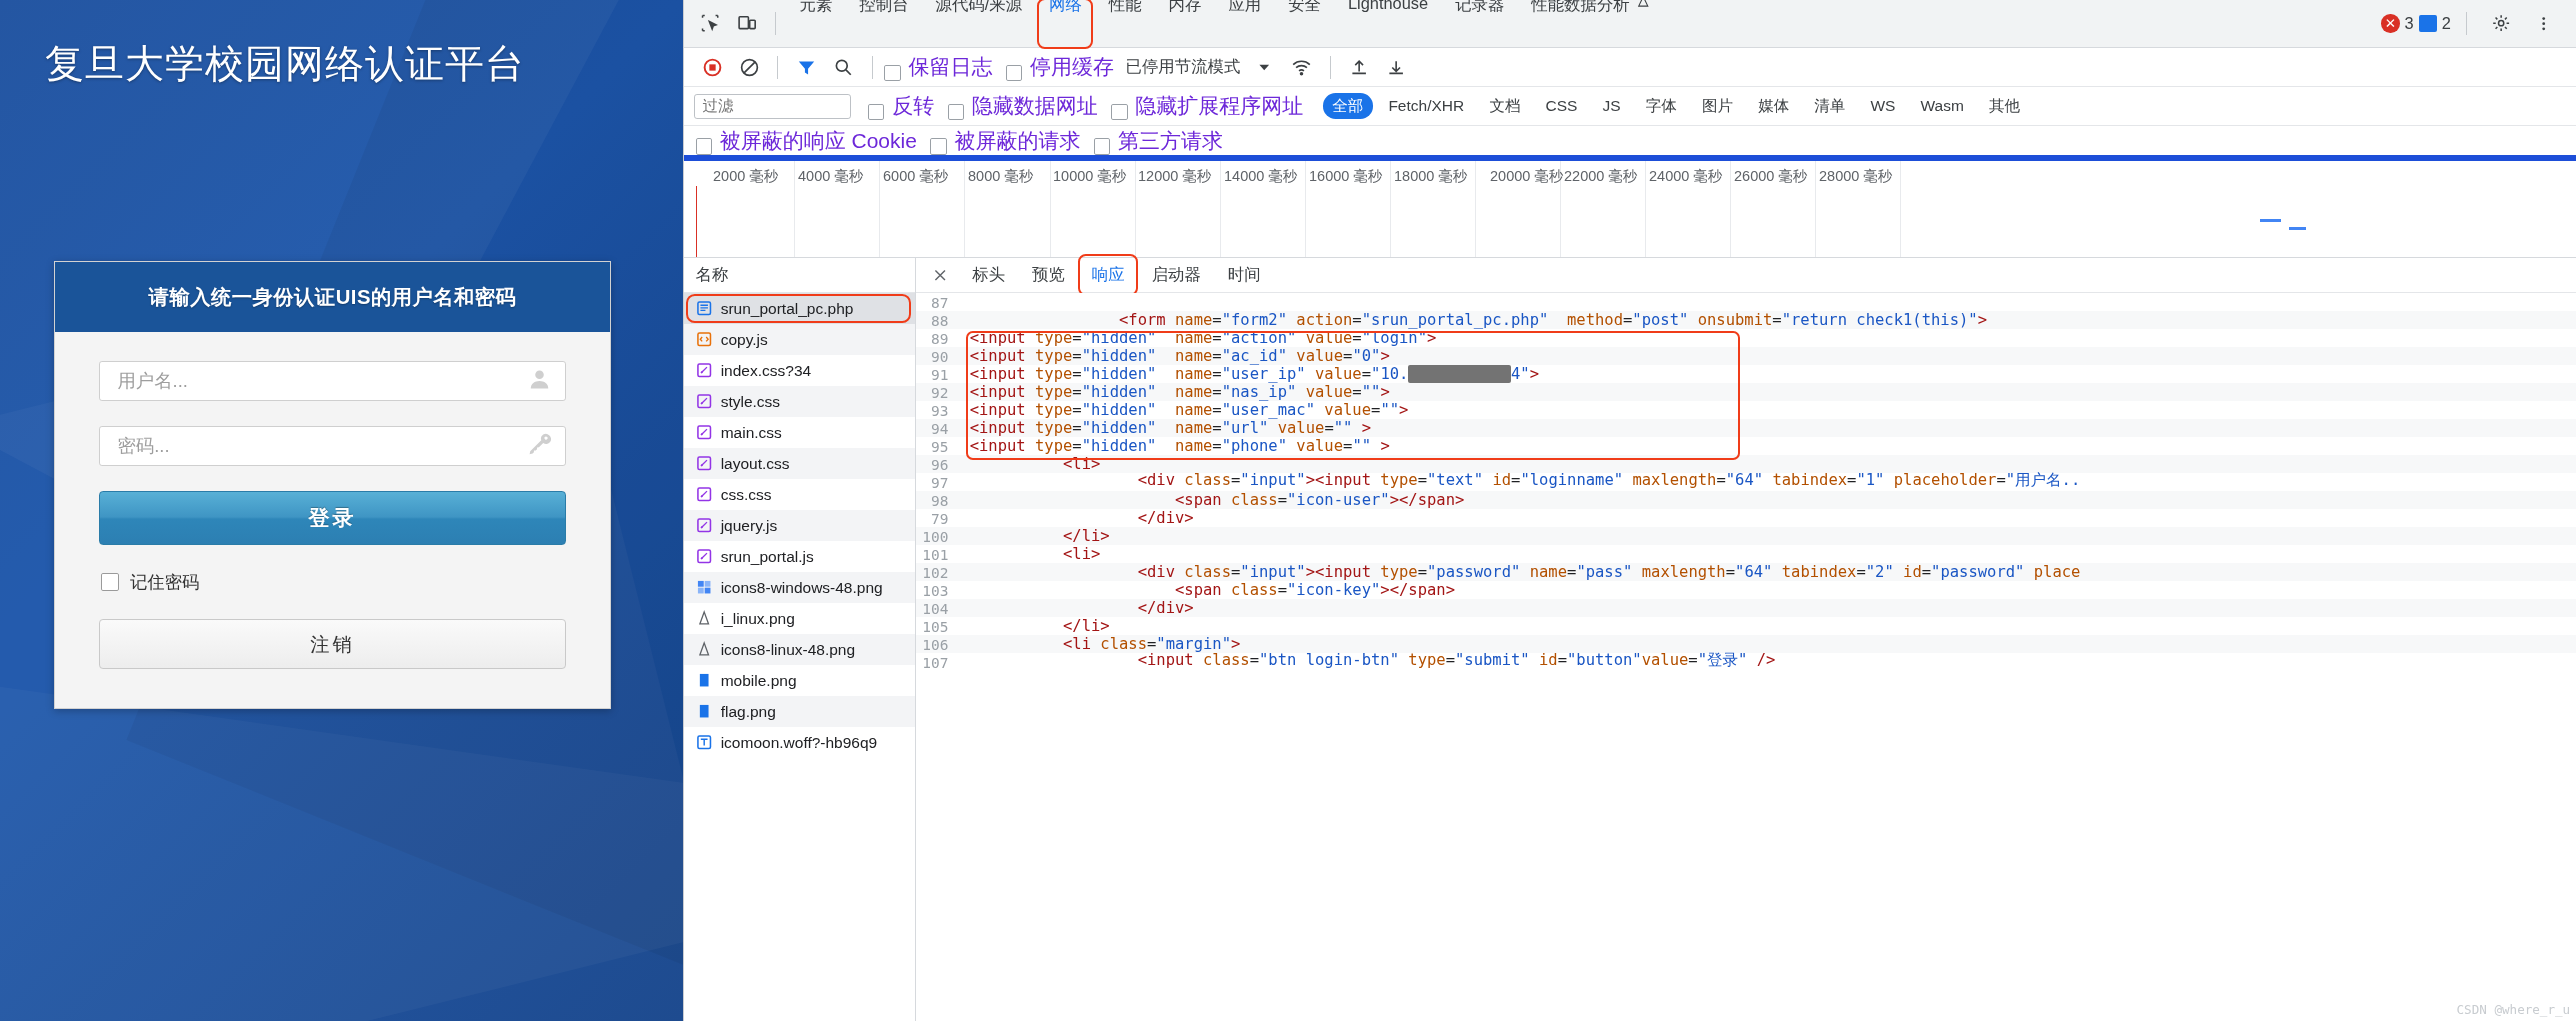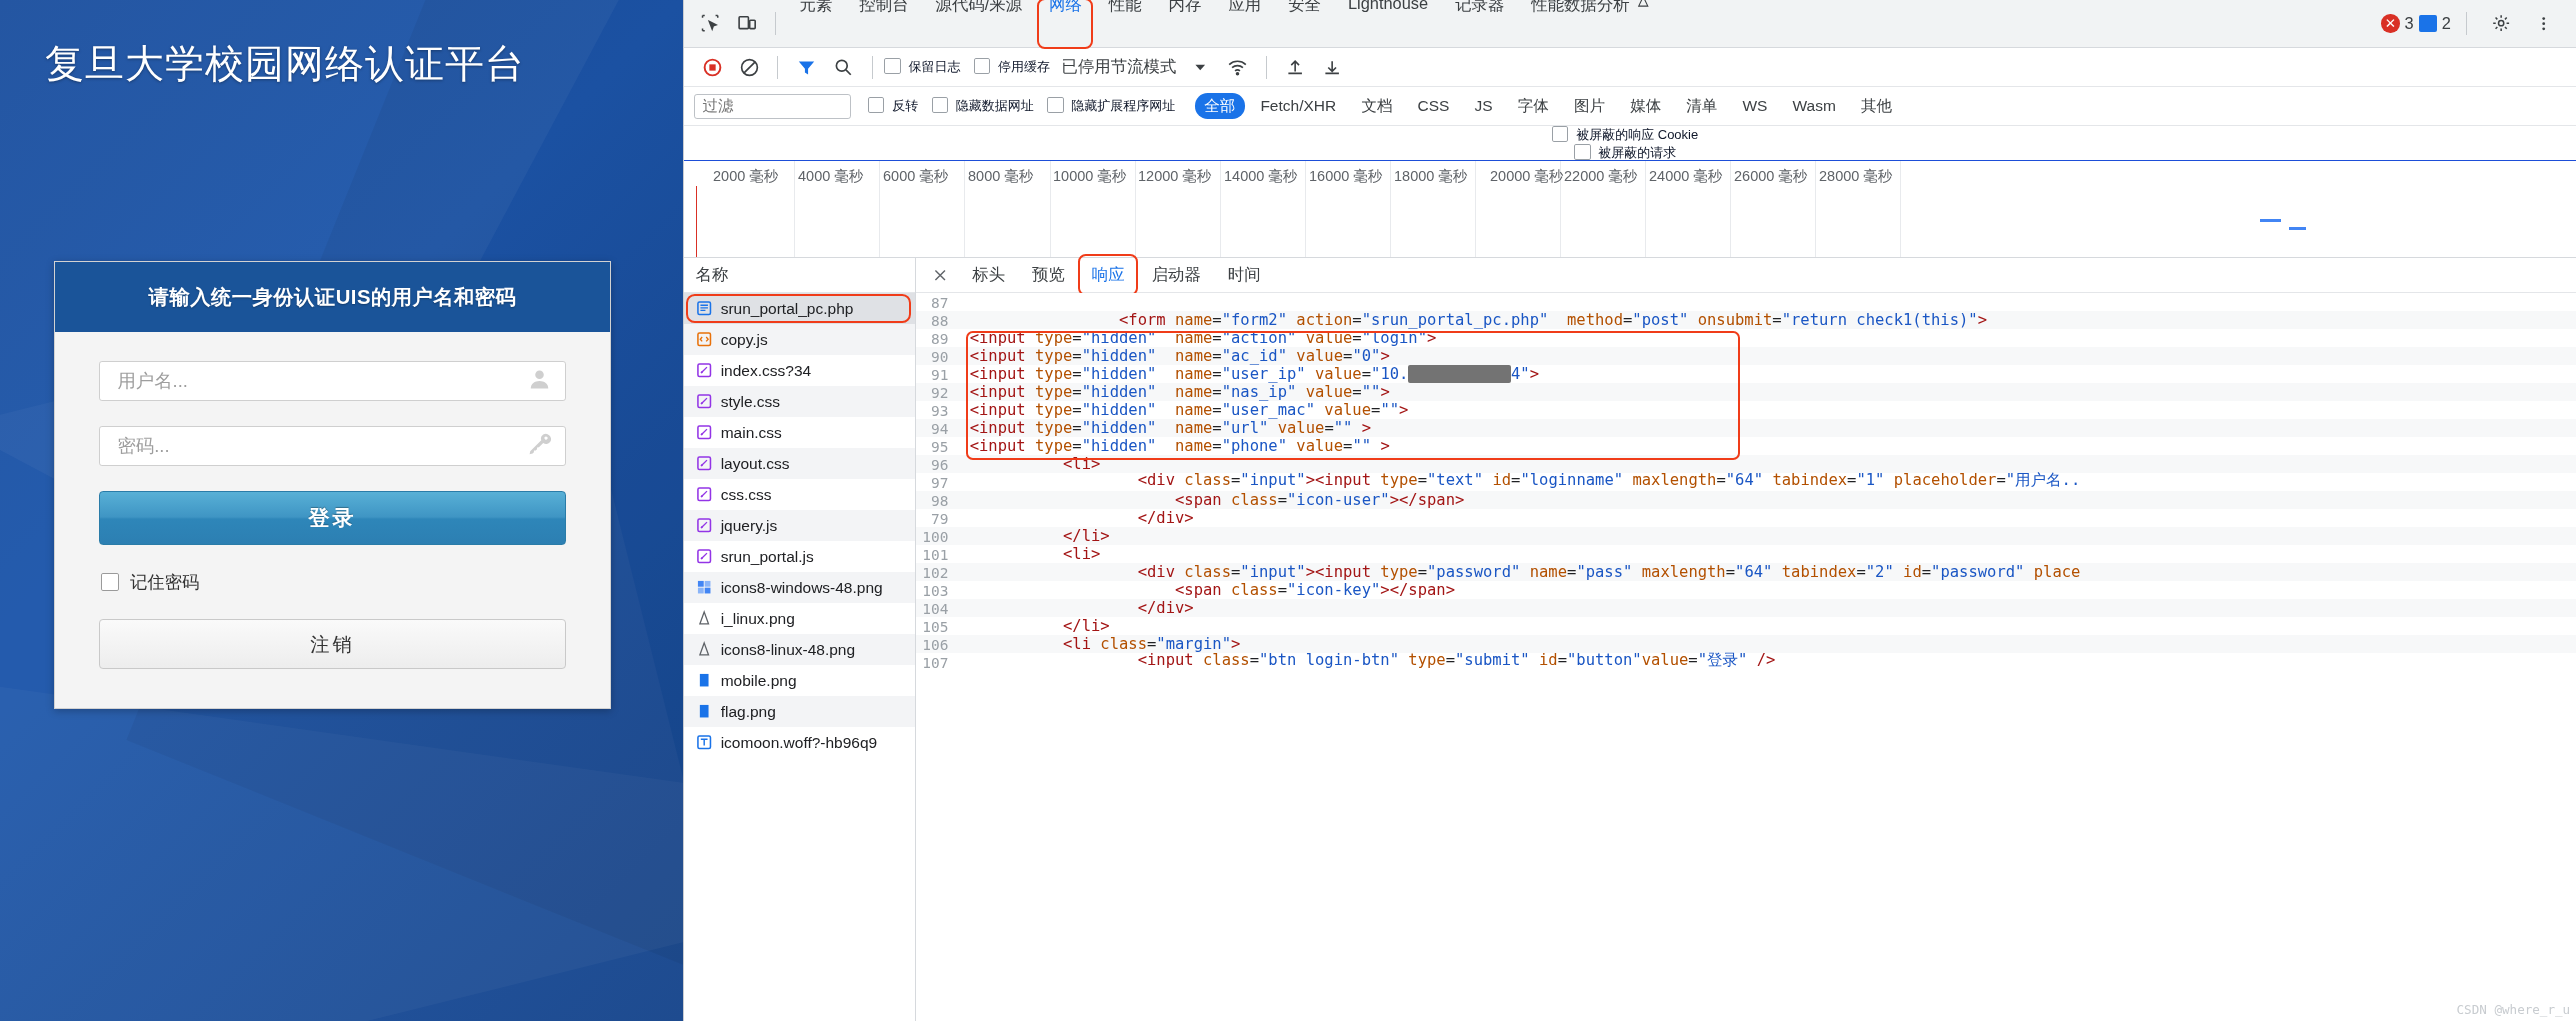--- a/index.html
+++ b/index.html
@@ -89,37 +89,37 @@
      border:2.9px solid #f03c19; border-radius:7.7px; pointer-events:none; }
   #dt-tabbar-right { margin-left:auto; display:flex; align-items:center; gap:5.8px; padding-right:5.8px; }
   .badge { display:flex;align-items:center;gap:4.8px; font-size:16.4px; color:#3c4043; }
   .err-dot { width:18.4px;height:18.4px;border-radius:50%;background:#d93025;color:#fff;
      font-size:13.5px;display:flex;align-items:center;justify-content:center;font-weight:bold; }
   .msg-sq { width:17.4px;height:17.4px;border-radius:1.9px;background:#1a73e8; }
 
   
   #dt-nettools { height:39px; background:#fff; border-bottom:1px solid #e4e6e9;
      padding:0 9.7px; gap:0; }
-  .chk { display:flex;align-items:flex-start;gap:7.7px; margin:0 11.6px 0 1.9px; white-space:nowrap;
-     cursor:pointer; font-size:13px; color:#0f172a; }
+  .chk { display:flex;align-items:flex-end;gap:7.7px; margin:0 11.6px 0 1.9px; white-space:nowrap;
+     cursor:pointer; font-size:21px; color:#6d28d9; }
   .chk .box { width:16.4px;height:16.4px;border:1px solid #9aa0a6;border-radius:1.9px;background:#fff;flex:0 0 auto; }
   .nolabel { color:#3c4043; font-size:16.4px; white-space:nowrap; margin-right:5.8px;}
 
   
   #dt-filterrow { height:39px; background:#fff; border-bottom:1px solid #e4e6e9;
      padding:0 9.7px; gap:0; }
   #filter-input {
      width:157px; height:25px; border:1px solid #bdc1c6; border-radius:2.9px;
      padding:0 7.7px; font-size:15.5px; color:#5f6368; font-family:inherit; outline:none; }
   .ftype { padding:2.9px 9.7px; border-radius:12.6px; font-size:15.5px; color:#3c4043;
      white-space:nowrap; cursor:pointer; margin-left:1.9px; }
   .ftype.on { background:#1a73e8; color:#fff; }
 
   
-  #dt-row3 { height:35px; background:#fff; border-bottom:1px solid #1d4ed8; padding:0 9.7px;flex-direction:column; }
+  #dt-row3 { height:35px; background:#fff; border-bottom:6px solid #1d4ed8; padding:0 9.7px; }
 
   
   #dt-timeline { height:97px; background:#fff; border-bottom:1px solid #d6d9dd;
      position:relative; overflow:hidden; }
   .tl-tick { position:absolute; top:0; bottom:0; border-left:1px solid #e8eaed; }
   .tl-lab { position:absolute; top:5.8px; font-size:14.5px; color:#5f6368; white-space:nowrap; }
   .tl-redline { position:absolute; top:25px; bottom:0; width:1.9px; background:#d93025; }
   .tl-bluebar { position:absolute; height:2.9px; background:#4285f4; }
 
   

